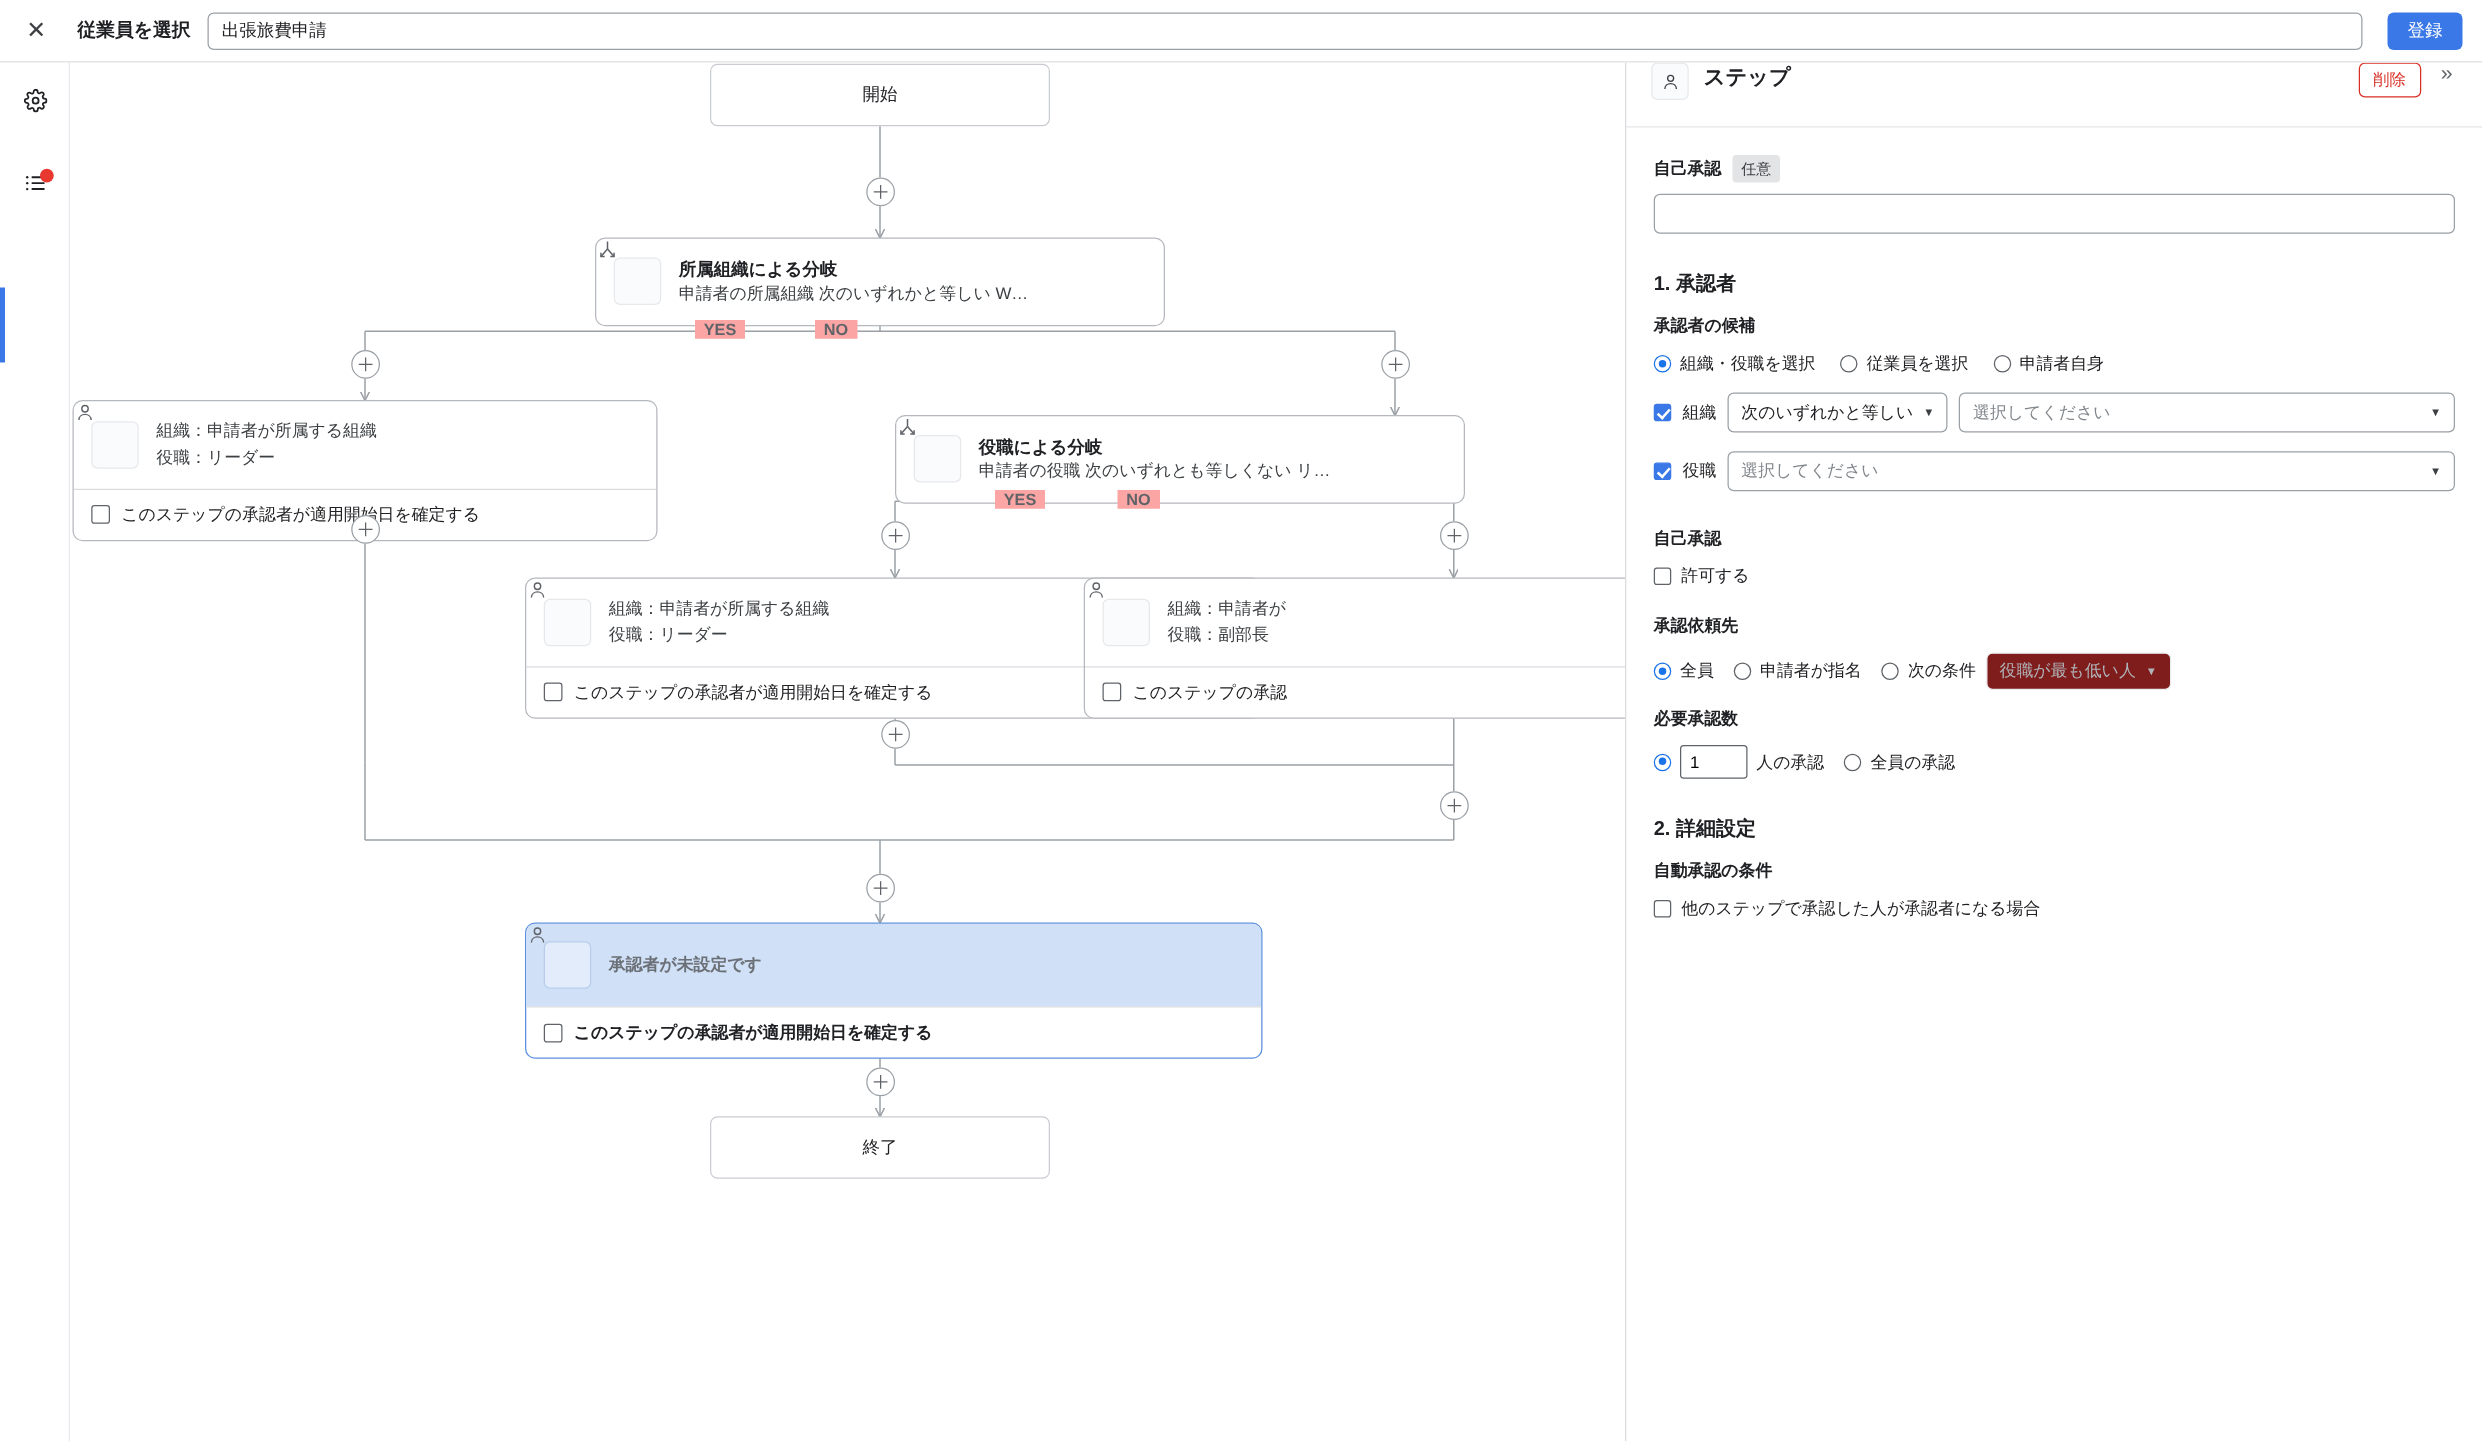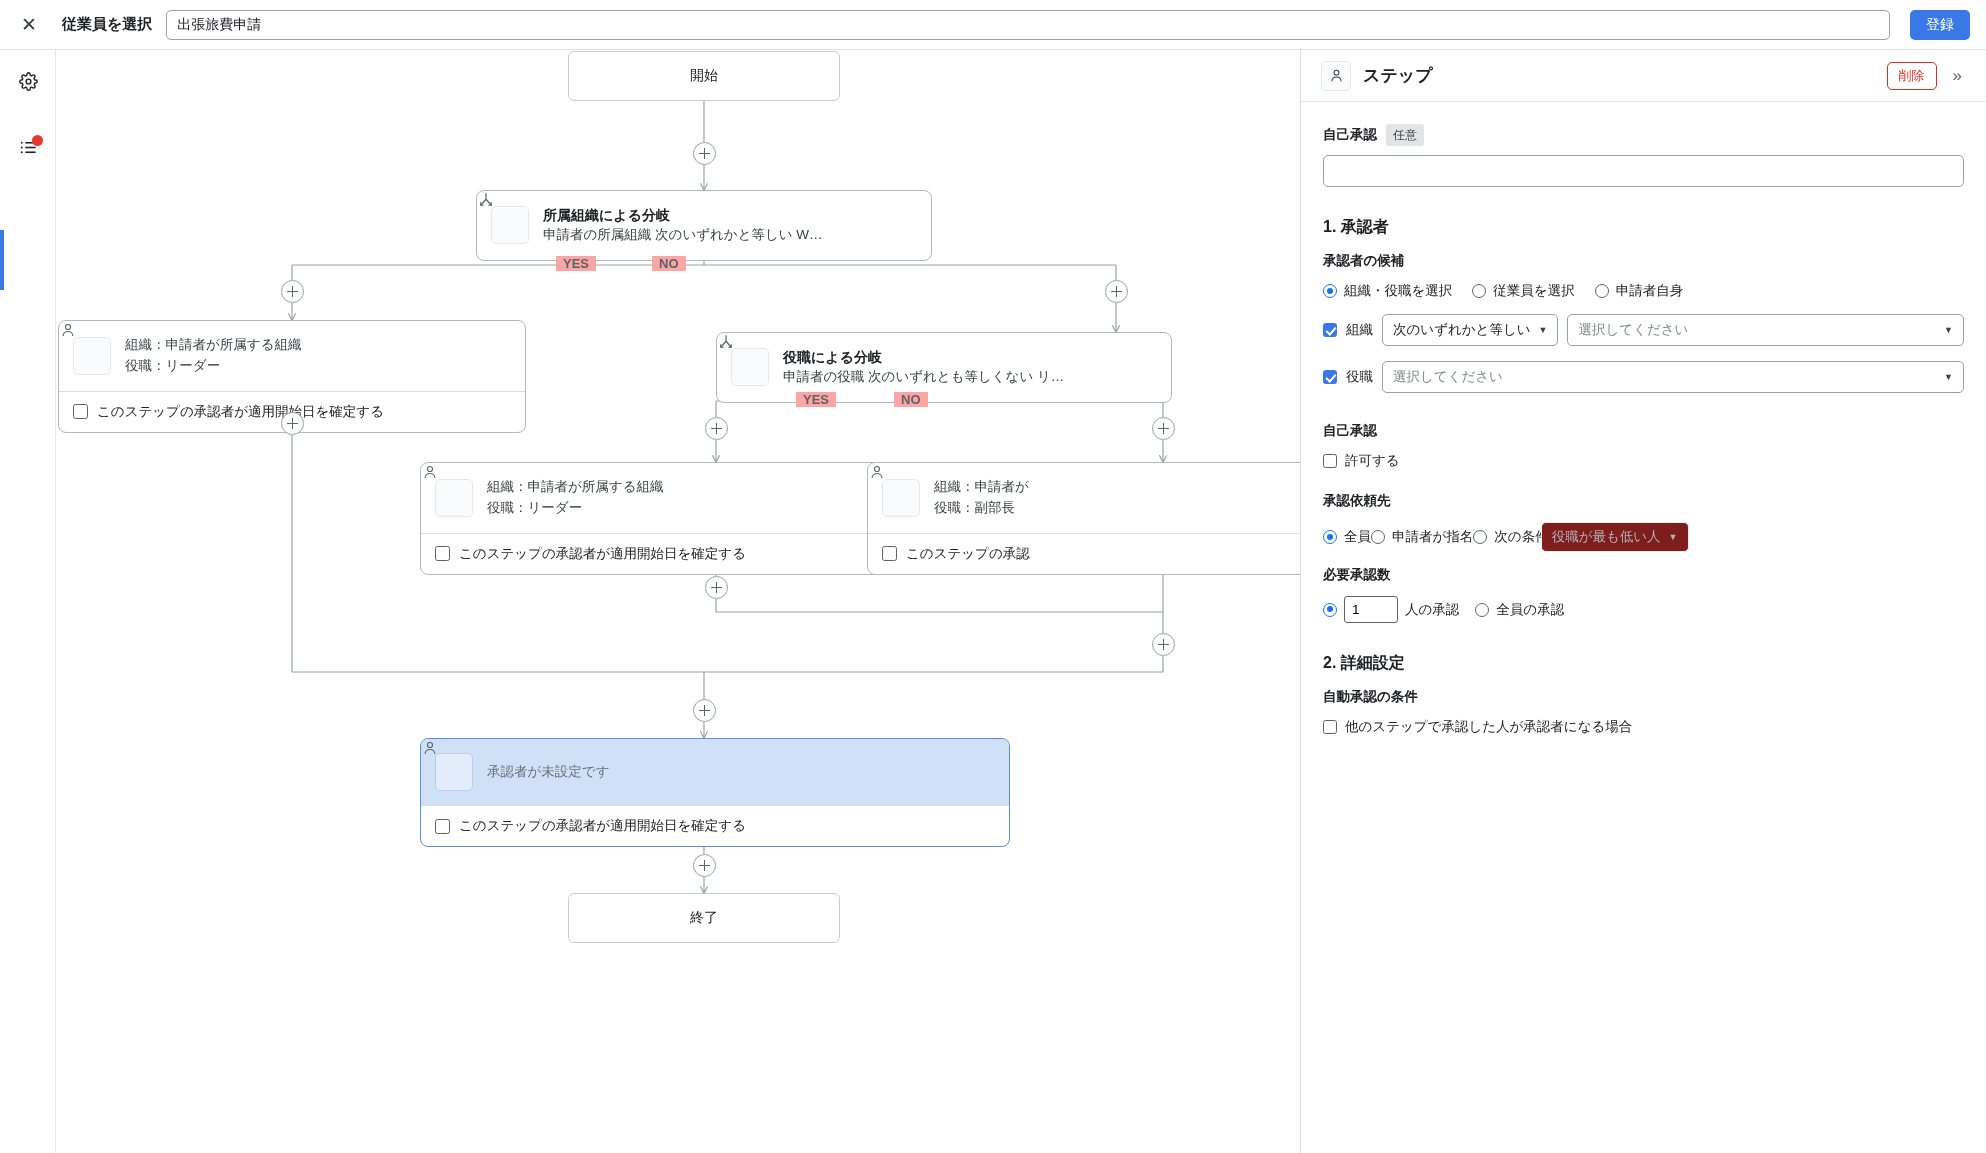--- a/index.html
+++ b/index.html
@@ -105,21 +105,21 @@
     position: absolute; font-size: 13px; font-weight: 700; color: #5f6368;
     background: #fca5a5; padding: 0 7px; white-space: nowrap;
   }
 
   
   .panel {
     position: absolute; top: 50px; right: 0; width: 686px; height: 1103px;
     background: #fff; border-left: 1px solid #dadce0; z-index: 35; overflow: hidden;
   }
   .panel-head {
-    height: 52px; display: flex; align-items: center; padding: 0 20px; gap: 12px;
+    height: 52px; display: flex; padding: 0 20px; gap: 12px;
     border-bottom: 1px solid #e4e6e9;
   }
   .panel-icon {
     width: 30px; height: 30px; border: 1px solid #e6e8eb; border-radius: 5px; background: #fafbfc;
     display: flex; align-items: center; justify-content: center;
   }
   .panel-title { font-size: 17px; font-weight: 700; color: #202124; flex: 1; }
   .btn-delete {
     border: 1px solid #d93025; color: #d93025; background: #fff; border-radius: 5px;
     height: 28px; padding: 0 11px; font-size: 13px; cursor: pointer;
@@ -384,21 +384,21 @@
       </div>
       <div class="card-foot">
         <span class="cb"></span>
         <span>このステップの承認</span>
       </div>
     </div>
 
     <div class="plus" style="left:1096px; top:583px;"></div>
     <div class="plus" style="left:637px; top:649px;"></div>
 
-    <div class="node node-card selected" style="left:364px; top:688px; width:590px;">
+    <div class="node node-card selected" style="left:364px; top:688px; width:590px;font-weight:bold;">
       <div class="card-head blue" style="height:66px;">
         <span class="glyph-box">
           <svg width="18" height="18" viewBox="0 0 24 24" fill="none" stroke="#5f6368" stroke-width="1.5">
             <circle cx="12" cy="8" r="3.4"></circle>
               <path d="M5.5 20c0-3.6 2.9-6 6.5-6s6.5 2.4 6.5 6"></path>
           </svg>
         </span>
         <div class="card-muted">承認者が未設定です</div>
       </div>
       <div class="card-foot">
@@ -486,21 +486,21 @@
       <div class="sub-title">自己承認</div>
       <label class="chk">
         <span class="cbox"></span>
         <span>許可する</span>
       </label>
 
       <div class="gap-md"></div>
 
       
       <div class="sub-title">承認依頼先</div>
-      <div class="radio-row" style="gap:0;align-items:center;">
+      <div class="radio-row" style="gap:16px;align-items:center;">
         <label class="radio">
           <span class="rdot on"></span>
           <span>全員</span>
         </label>
         <label class="radio">
           <span class="rdot"></span>
           <span>申請者が指名</span>
         </label>
         <label class="radio" style="gap:7px;">
           <span class="rdot"></span>

